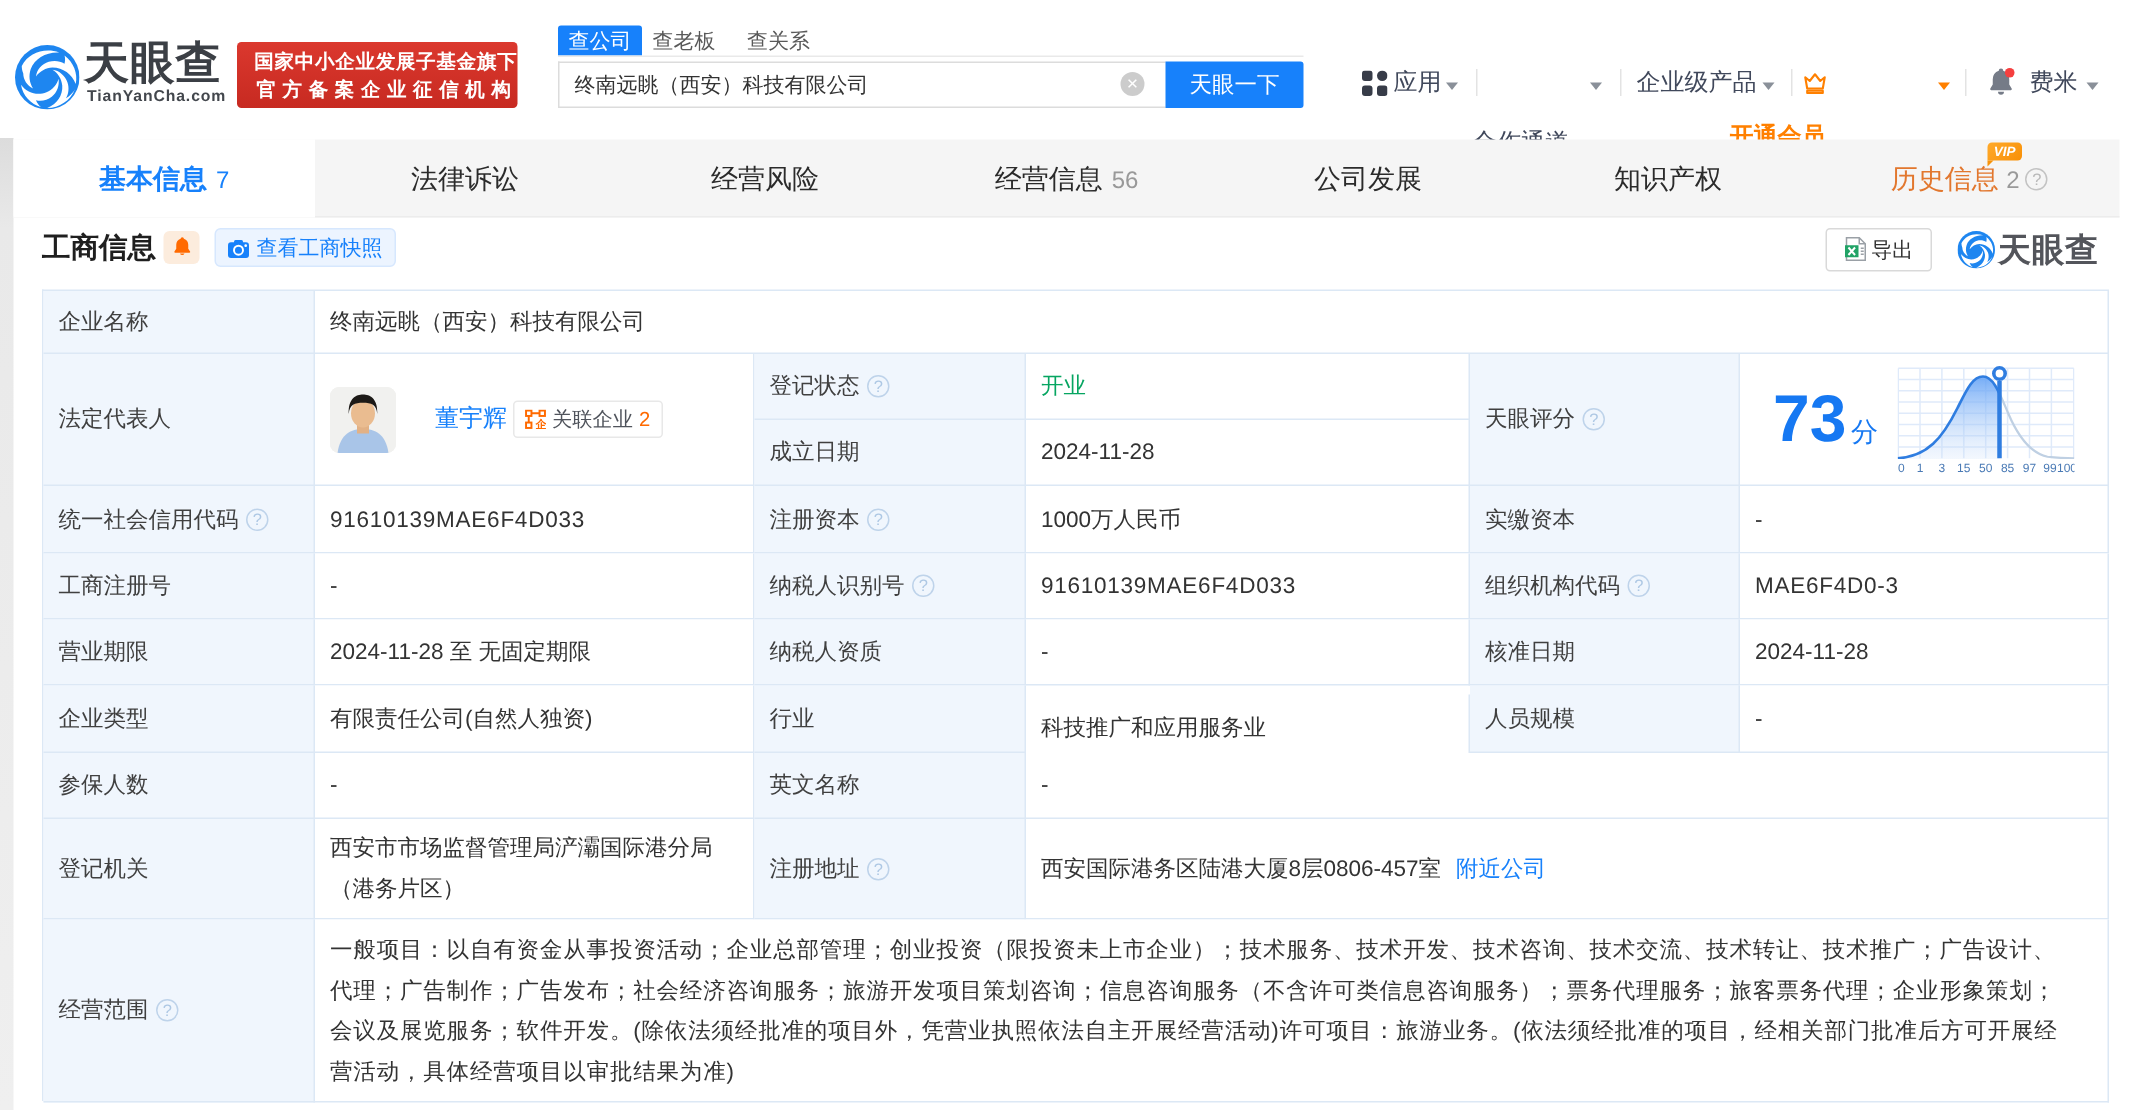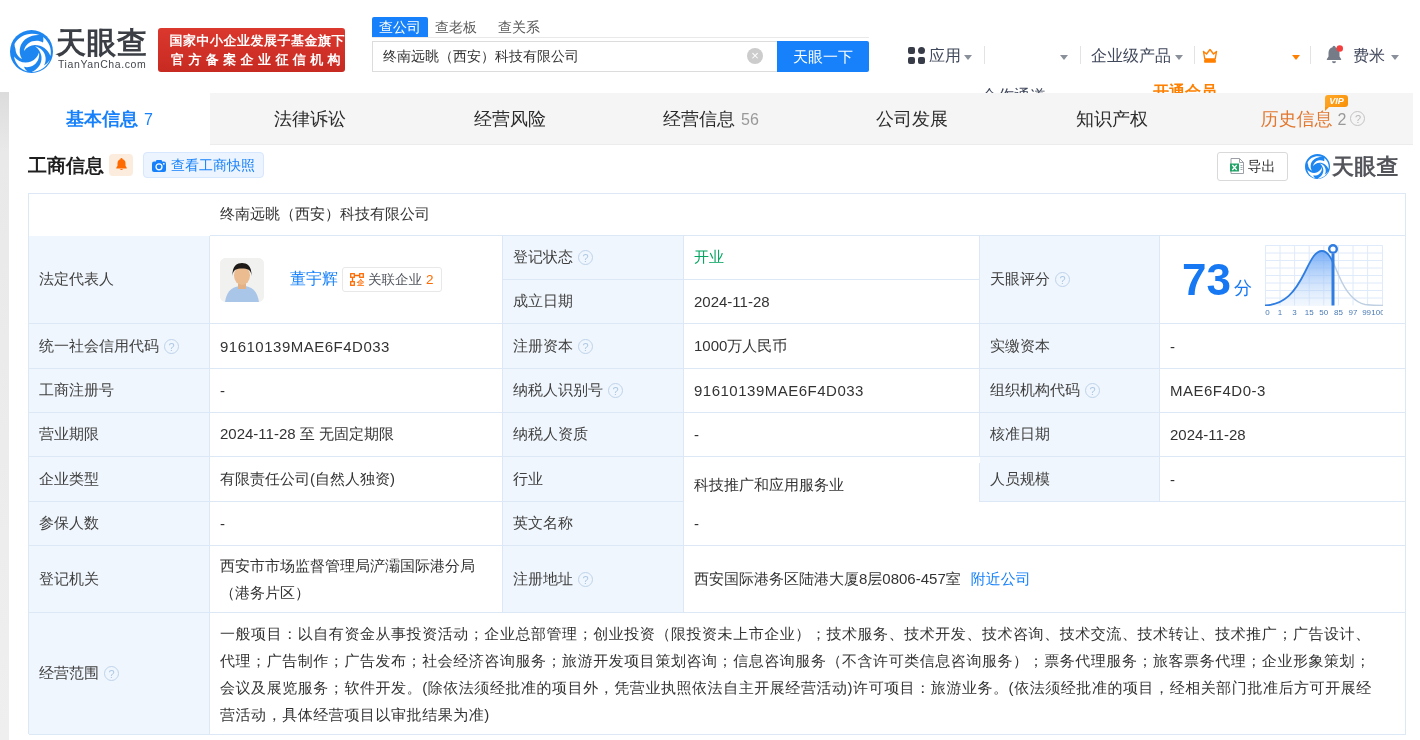--- a/index.html
+++ b/index.html
@@ -4,21 +4,21 @@
 <style>
 *{margin:0;padding:0;box-sizing:border-box;}
 html,body{width:1420px;height:740px;overflow:hidden;background:#fff;
  font-family:"Liberation Sans",sans-serif;-webkit-font-smoothing:antialiased;}
 .abs{position:absolute;}
 body{position:relative;}
 
 #lstrip{left:0;top:92px;width:9px;height:648px;background:linear-gradient(180deg,#dcdcdc 0,#e9e9e9 60px,#efefef 100%);}
 
 #logoTxt{left:56px;top:28px;font-size:30px;font-weight:bold;color:#3b3f45;letter-spacing:0.5px;line-height:30px;}
-#logoSub{left:58px;top:58px;font-size:10.5px;font-weight:normal;color:#43474d;letter-spacing:0.6px;text-align:center;}
+#logoSub{left:58px;top:58px;font-size:10.5px;font-weight:bold;color:#43474d;letter-spacing:0.6px;text-align:center;}
 #redbadge{left:158px;top:28px;width:187px;height:44px;background:linear-gradient(180deg,#db382e,#c72a21);border-radius:3px;color:#fff;font-weight:bold;font-size:13px;text-align:right;padding-top:3px;}
 #redbadge .l1{letter-spacing:0.5px;line-height:19px;}
 #redbadge .l2{letter-spacing:4.4px;line-height:19px;margin-left:4px;}
 .stab{top:17px;height:20px;font-size:14px;line-height:20px;}
 #stab1{left:372px;width:56px;background:#1781fb;color:#fff;text-align:center;border-radius:2px 2px 0 0;}
 #stab2{left:435px;color:#595959;}
 #stab3{left:498px;color:#595959;}
 #stabline{left:372px;top:37px;width:497px;height:1px;background:#e9e9e9;}
 #sinput{left:372px;top:41px;width:405px;height:31px;border:1px solid #dcdcdc;border-right:none;background:#fff;font-size:14px;color:#333;line-height:29px;padding-left:10px;}
 #sclear{left:747px;top:48px;width:16px;height:16px;border-radius:50%;background:#ccc;color:#fff;font-size:13px;line-height:15px;text-align:center;}
@@ -143,20 +143,21 @@
  <path d="M4.5 14 C9 5 20 1.5 29.5 5 C21 4.5 13 9 10.5 16 C9 20.5 9.5 25 12 29 C8 27 5.5 23 5.5 19 C4.8 17.3 4.5 15.5 4.5 14 Z"></path>
  <path d="M33 7 C39 11.5 42 19 40.5 26 C38 19.5 32 15 25 15 C20.5 15.2 16.5 17.5 14 21 C14.5 16.5 18 12.5 22.5 11.2 C26 10.2 30 10.5 33 12.5 C33.5 10.5 33.5 8.5 33 7 Z"></path>
  <path d="M40 29.5 C37 37 29.5 42 21.5 42 C28 39.5 32 33.5 31.5 27 C31 22.5 28.5 18.5 25 16.5 C29.5 17 33.5 20.5 35 25 C36.2 28.5 35.8 32.5 34 35.5 C36.5 34 38.5 32 40 29.5 Z"></path>
  <path d="M17.5 41.5 C10.5 39.5 5 33.5 4 26.5 C8 32 15 34 21 31.5 C25 29.8 28 26.5 29 22.5 C29.8 27 28 31.8 24.5 34.5 C21.5 36.8 17.5 37.8 14 36.8 C14.8 38.8 16 40.5 17.5 41.5 Z"></path>
  </g>
 </svg>
 <div id="wmTxt" class="abs">天眼查</div>
 
 <div id="tbl" class="abs">
 
+<div class="cell lab" style="left:0;top:0;width:181px;height:42px;">企业名称</div>
 <div class="cell val" style="left:181px;top:0;width:1196px;height:42px;">终南远眺（西安）科技有限公司</div>
 
 <div class="cell lab" style="left:0;top:42px;width:181px;height:88px;">法定代表人</div>
 <div class="cell val" style="left:181px;top:42px;width:293px;height:88px;">
  <svg width="44" height="44" viewBox="0 0 44 44" style="border-radius:6px;background:#f0f0ee;flex:none;">
   <rect width="44" height="44" fill="#f1f1ef"></rect>
   <path d="M5 44 C7 31 14 28 22 28 C30 28 37 31 39 44 Z" fill="#a9c5e8"></path>
   <path d="M18 25 h8 v6 h-8 z" fill="#e2b185"></path>
   <ellipse cx="22" cy="17.5" rx="8" ry="9.5" fill="#eabc90"></ellipse>
   <path d="M12.5 18 C12 7.5 17.5 5 22 5 C26.5 5 32 7.5 31.5 18 C31 11.5 27.5 10.5 22 10.5 C16.5 10.5 13 11.5 12.5 18 Z" fill="#1d1a17"></path>

